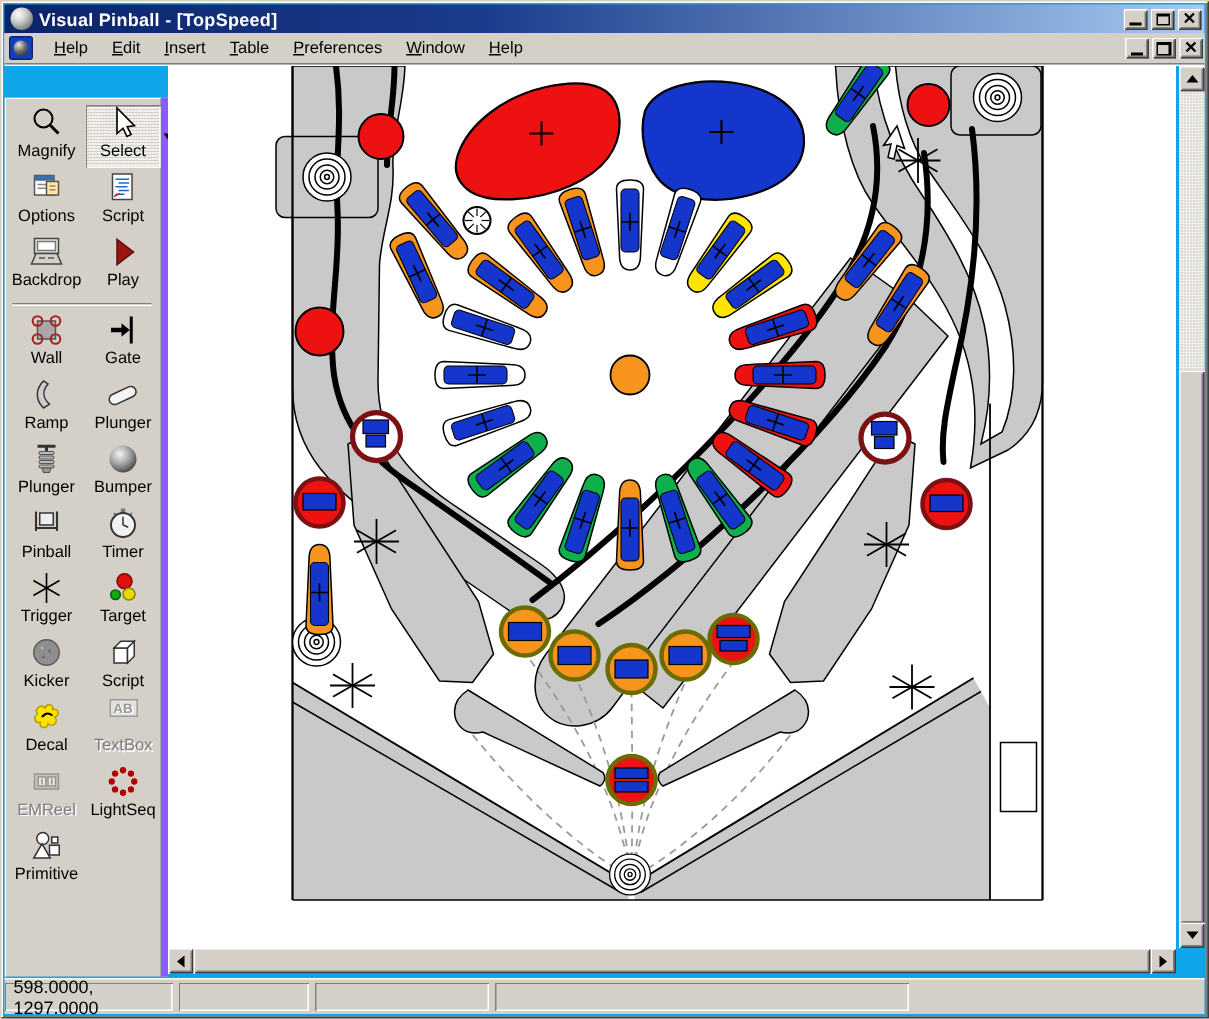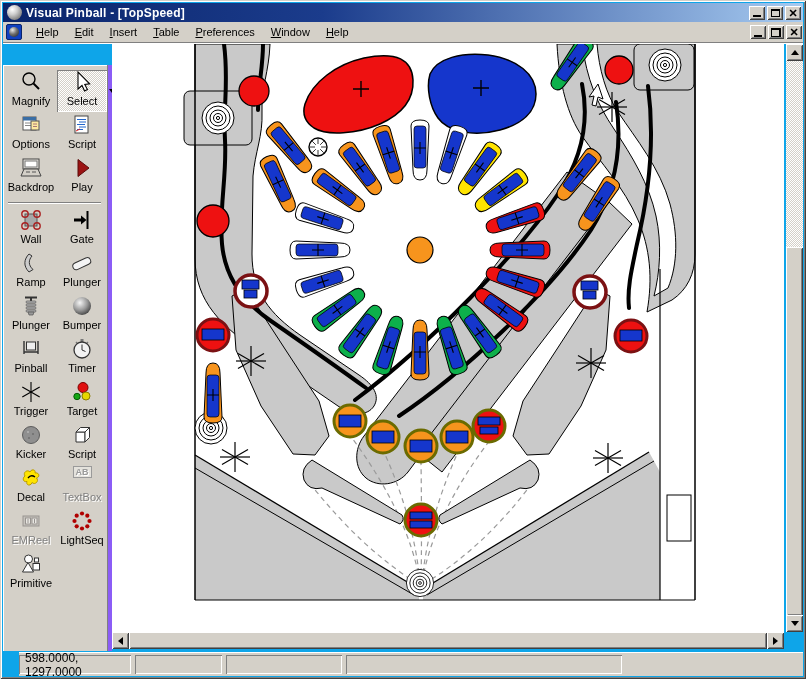--- a/index.html
+++ b/index.html
@@ -73,21 +73,21 @@
   .tri.up{ border-left:4px solid transparent; border-right:4px solid transparent; border-bottom:5px solid #000; }
   .tri.down{ border-left:4px solid transparent; border-right:4px solid transparent; border-top:5px solid #000; }
   .tri.left{ border-top:4px solid transparent; border-bottom:4px solid transparent; border-right:5px solid #000; }
   .tri.right{ border-top:4px solid transparent; border-bottom:4px solid transparent; border-left:5px solid #000; }
   .sb-track{ position:absolute; background-image:conic-gradient(#fff 25%, #d4d0c8 0 50%, #fff 0 75%, #d4d0c8 0); background-size:2px 2px; }
   .sb-thumb{ position:absolute; background:#d4d0c8;
     box-shadow: inset 1px 1px 0 #fff, inset -1px -1px 0 #404040, inset 2px 2px 0 #d4d0c8, inset -2px -2px 0 #808080; }
 
   
   .statusbar{ position:absolute; left:3px; right:3px; bottom:3px; height:24px; background:#d4d0c8;
-    display:flex; align-items:center; gap:4px; padding:2px 2px 2px 0; border-top:1px solid #fff;margin-left:16px; }
+    display:flex; align-items:center; gap:4px; padding:2px 2px 2px 0; border-top:1px solid #fff; }
   .sb-panel{ height:19px; box-shadow: inset 1px 1px 0 #808080, inset -1px -1px 0 #fff;
     display:flex; align-items:center; padding:0 6px; font-size:12px; }
   .sb-p1{ width:112px; }
   .sb-p2{ width:87px; }
   .sb-p3{ width:116px; }
   .sb-p4{ width:276px; }
 </style>
 </head>
 <body>
 

